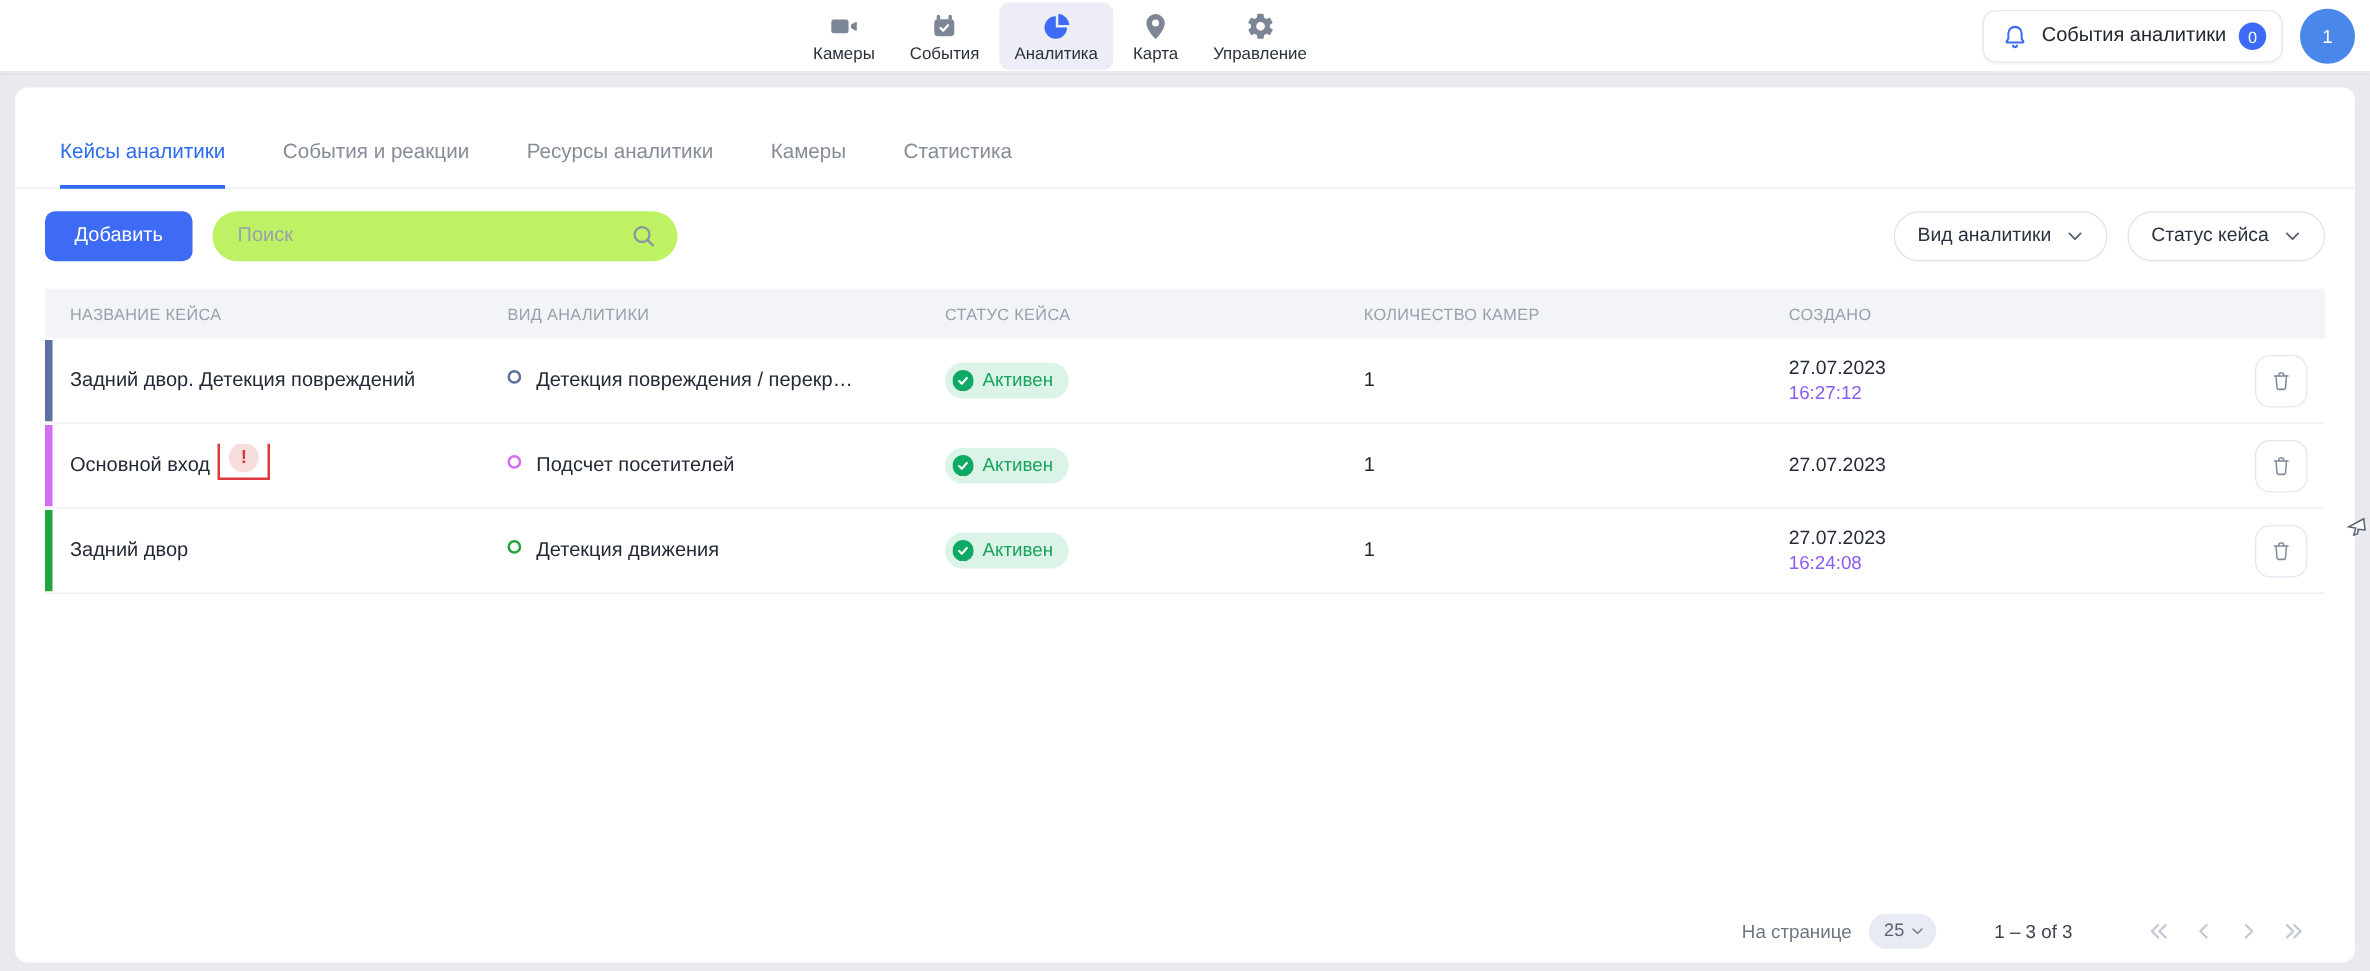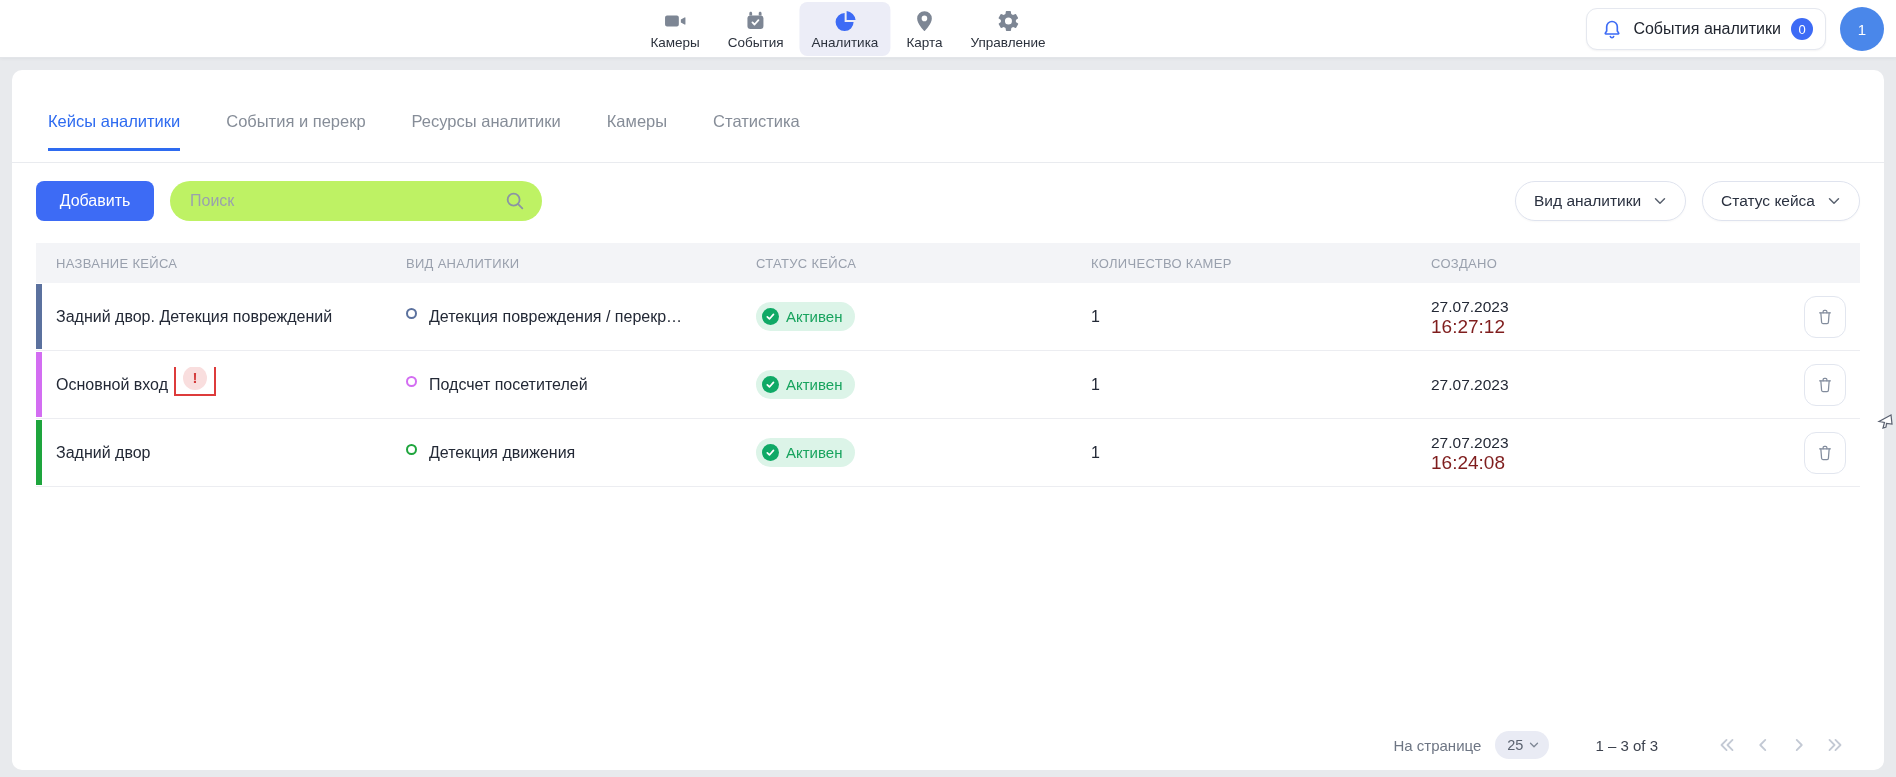--- a/index.html
+++ b/index.html
@@ -50,21 +50,21 @@
   }
 
   
   .card {
     position:absolute; left:12px; right:12px; top:70px; height:700px;
     background:#fff; border-radius:10px; overflow:hidden;
   }
 
   
   .tabs {
-    display:flex; gap:46px; padding:42px 36px 12px; border-bottom:1px solid #e9ebef;
+    display:flex; gap:46px; padding:42px 36px 0; border-bottom:1px solid #e9ebef;
   }
   .tab {
     font-size:16.5px; color:#868d98; padding-bottom:17px; cursor:pointer;
     border-bottom:3px solid transparent; margin-bottom:-1px; white-space:nowrap;
   }
   .tab.active { color:#2e6bf0; border-bottom-color:#2e6bf0; }
 
   
   .toolbar { display:flex; align-items:flex-end; margin:18px 24px 0 24px; }
   .btn-add {
@@ -114,21 +114,21 @@
     color:#d43b3b; font-size:15px; font-weight:bold;
   }
   .vid-cell { display:flex; align-items:flex-start; gap:12px; }
   .ring { width:11px; height:11px; border-radius:50%; border:2px solid #888; flex:0 0 auto; }
   .status-pill {
     display:inline-flex; align-items:center; gap:7px; height:29px;
     background:#dcf4e8; border-radius:15px; padding:0 13px 0 6px;
   }
   .status-pill .stext { font-size:15px; color:#18a35e; }
   .created .cdate { font-size:15.5px; color:#232936; line-height:20px; }
-  .created .ctime { font-size:19px; color:#7f1d1d; line-height:20px; }
+  .created .ctime { font-size:15px; color:#8b5cf6; line-height:20px; }
   .actions-cell { display:flex; justify-content:flex-end; padding-right:14px; }
   .btn-trash {
     width:42px; height:42px; border:1px solid #e2e6ef; border-radius:12px; background:#fff;
     display:flex; align-items:center; justify-content:center; cursor:pointer; color:#828c9d;
   }
 
   
   .pagination {
     position:absolute; left:0; right:0; bottom:8px; height:34px;
     display:flex; align-items:center; justify-content:flex-end; padding-right:36px;
@@ -214,21 +214,21 @@
       <span class="events-badge">0</span>
     </button>
     <div class="avatar">1</div>
   </div>
 </header>
 
 <main class="card">
 
   <div class="tabs">
     <div class="tab active">Кейсы аналитики</div>
-    <div class="tab">События и перекр</div>
+    <div class="tab">События и реакции</div>
     <div class="tab">Ресурсы аналитики</div>
     <div class="tab">Камеры</div>
     <div class="tab">Статистика</div>
   </div>
 
   <div class="toolbar">
     <button class="btn-add">Добавить</button>
     <div class="search-wrap">
       <input type="text" placeholder="Поиск" style="">
       <span class="search-icon">

